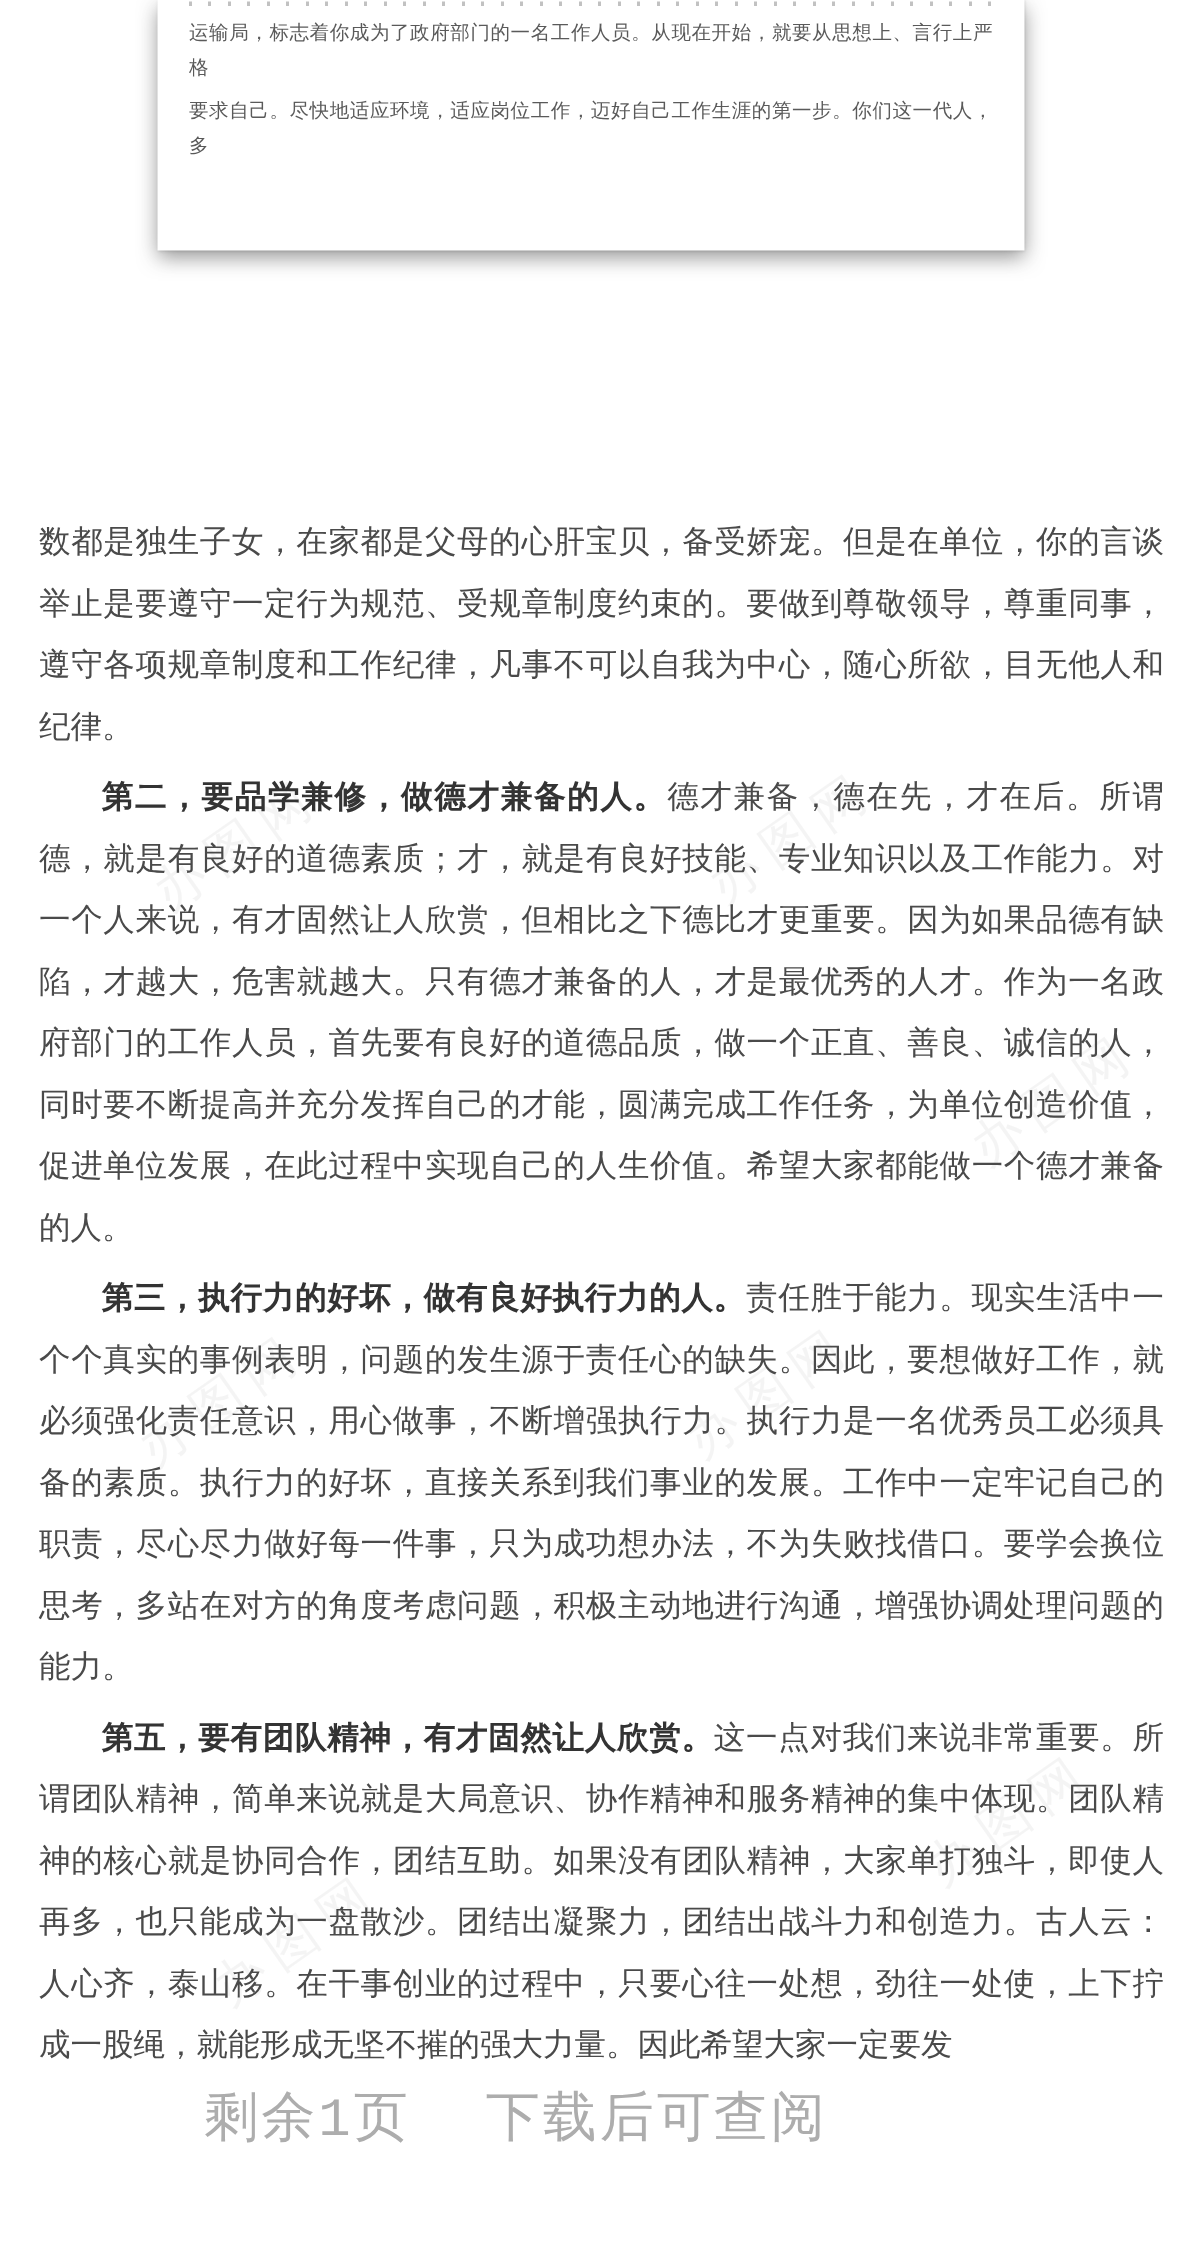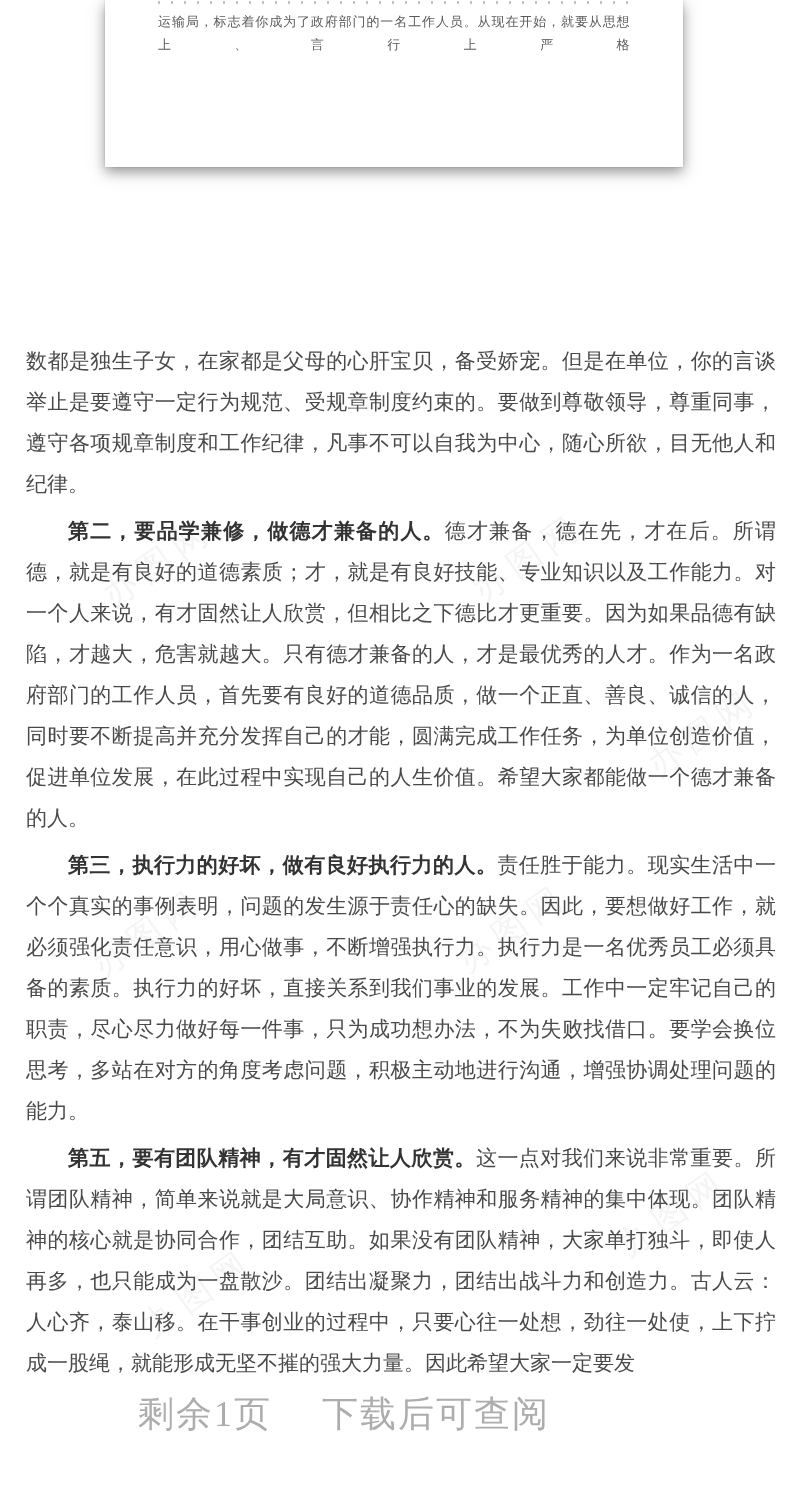--- a/index.html
+++ b/index.html
@@ -11,21 +11,21 @@
     font-family: "Liberation Serif", serif;
   }
 
   
   .thumb-card {
     position: absolute;
     left: 105px; top: 0;
     width: 578px; height: 167px;
     background: #ffffff;
     box-shadow: 0 5px 13px rgba(60,60,60,0.55), 0 0 2px rgba(0,0,0,0.18);
-    padding: 0 53px;
+    padding: 0 21px;
     box-sizing: border-box;
     overflow: hidden;
   }
   .thumb-clip {
     height: 3px;
     margin-top: 1px;
     background: repeating-linear-gradient(90deg, #8f8f8f 0 2px, transparent 2px 13px);
     opacity: .55;
   }
   .thumb-line {
@@ -71,36 +71,37 @@
   .para { margin: 0 0 6px 0; }
   .para.indent { text-indent: 2em; }
   .lead { font-weight: bold; color: #333333; }
 
   
   .footer {
     position: absolute;
     left: 0; top: 1392px;
     width: 688px;
     text-align: center;
-    font-family: Liberation Serif, serif;
+    font-family: Liberation Mono, monospace;
     font-size: 36px;
     line-height: 44px;
     color: #adadad;
     letter-spacing: 2px;
   }
   .footer .hint { margin-left: 50px; }
 </style>
 </head>
 <body>
 
 <div class="page">
 
   <div class="thumb-card">
     <div class="thumb-clip"></div>
     <div class="thumb-line">运输局，标志着你成为了政府部门的一名工作人员。从现在开始，就要从思想上、言行上严格</div>
+    <div class="thumb-line">要求自己。尽快地适应环境，适应岗位工作，迈好自己工作生涯的第一步。你们这一代人，多</div>
   </div>
 
   <div class="wm wm1">办图网</div>
   <div class="wm wm2">办图网</div>
   <div class="wm wm3">办图网</div>
   <div class="wm wm4">办图网</div>
   <div class="wm wm5">办图网</div>
   <div class="wm wm6">办图网</div>
   <div class="wm wm7">办图网</div>
 

